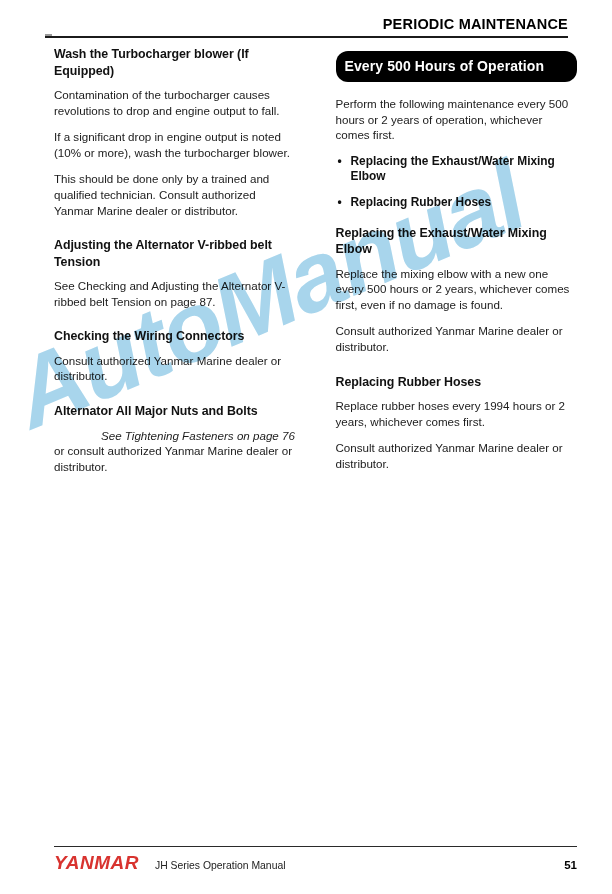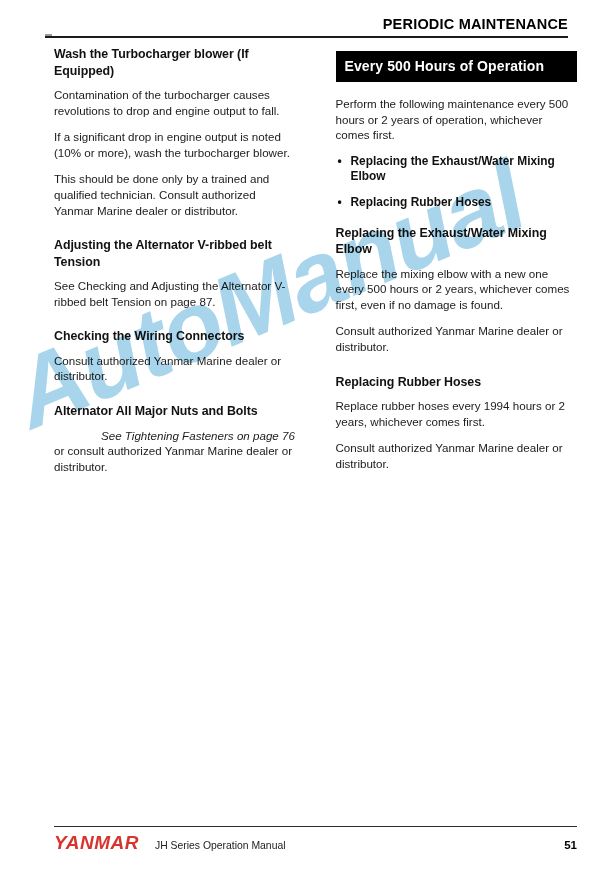--- a/index.html
+++ b/index.html
@@ -92,20 +92,21 @@
   
   .banner {
     background: #000000;
     color: #ffffff;
     font-size: 14px;
     font-weight: bold;
     padding: 6px 9px 7px 9px;
     line-height: 18px;
     margin: 5px 0 14px 0;
     letter-spacing: 0.1px;
+    border-radius: 12px;
   }
 
   
   ul.bullets {
     list-style: none;
     margin: 0 0 14px 0;
     padding: 0;
   }
   ul.bullets li {
     position: relative;
@@ -144,21 +145,21 @@
     user-select: none;
     letter-spacing: -2px;
     z-index: 5;
     mix-blend-mode: multiply;
   }
 
   
   .footer {
     position: absolute;
     left: 54px;
-    bottom: 40px;
+    bottom: 20px;
     width: 523px;
   }
   .footer-rule {
     height: 1.5px;
     background: #2a2a2a;
     margin-bottom: 5px;
   }
   .footer-row {
     display: flex;
     align-items: baseline;

